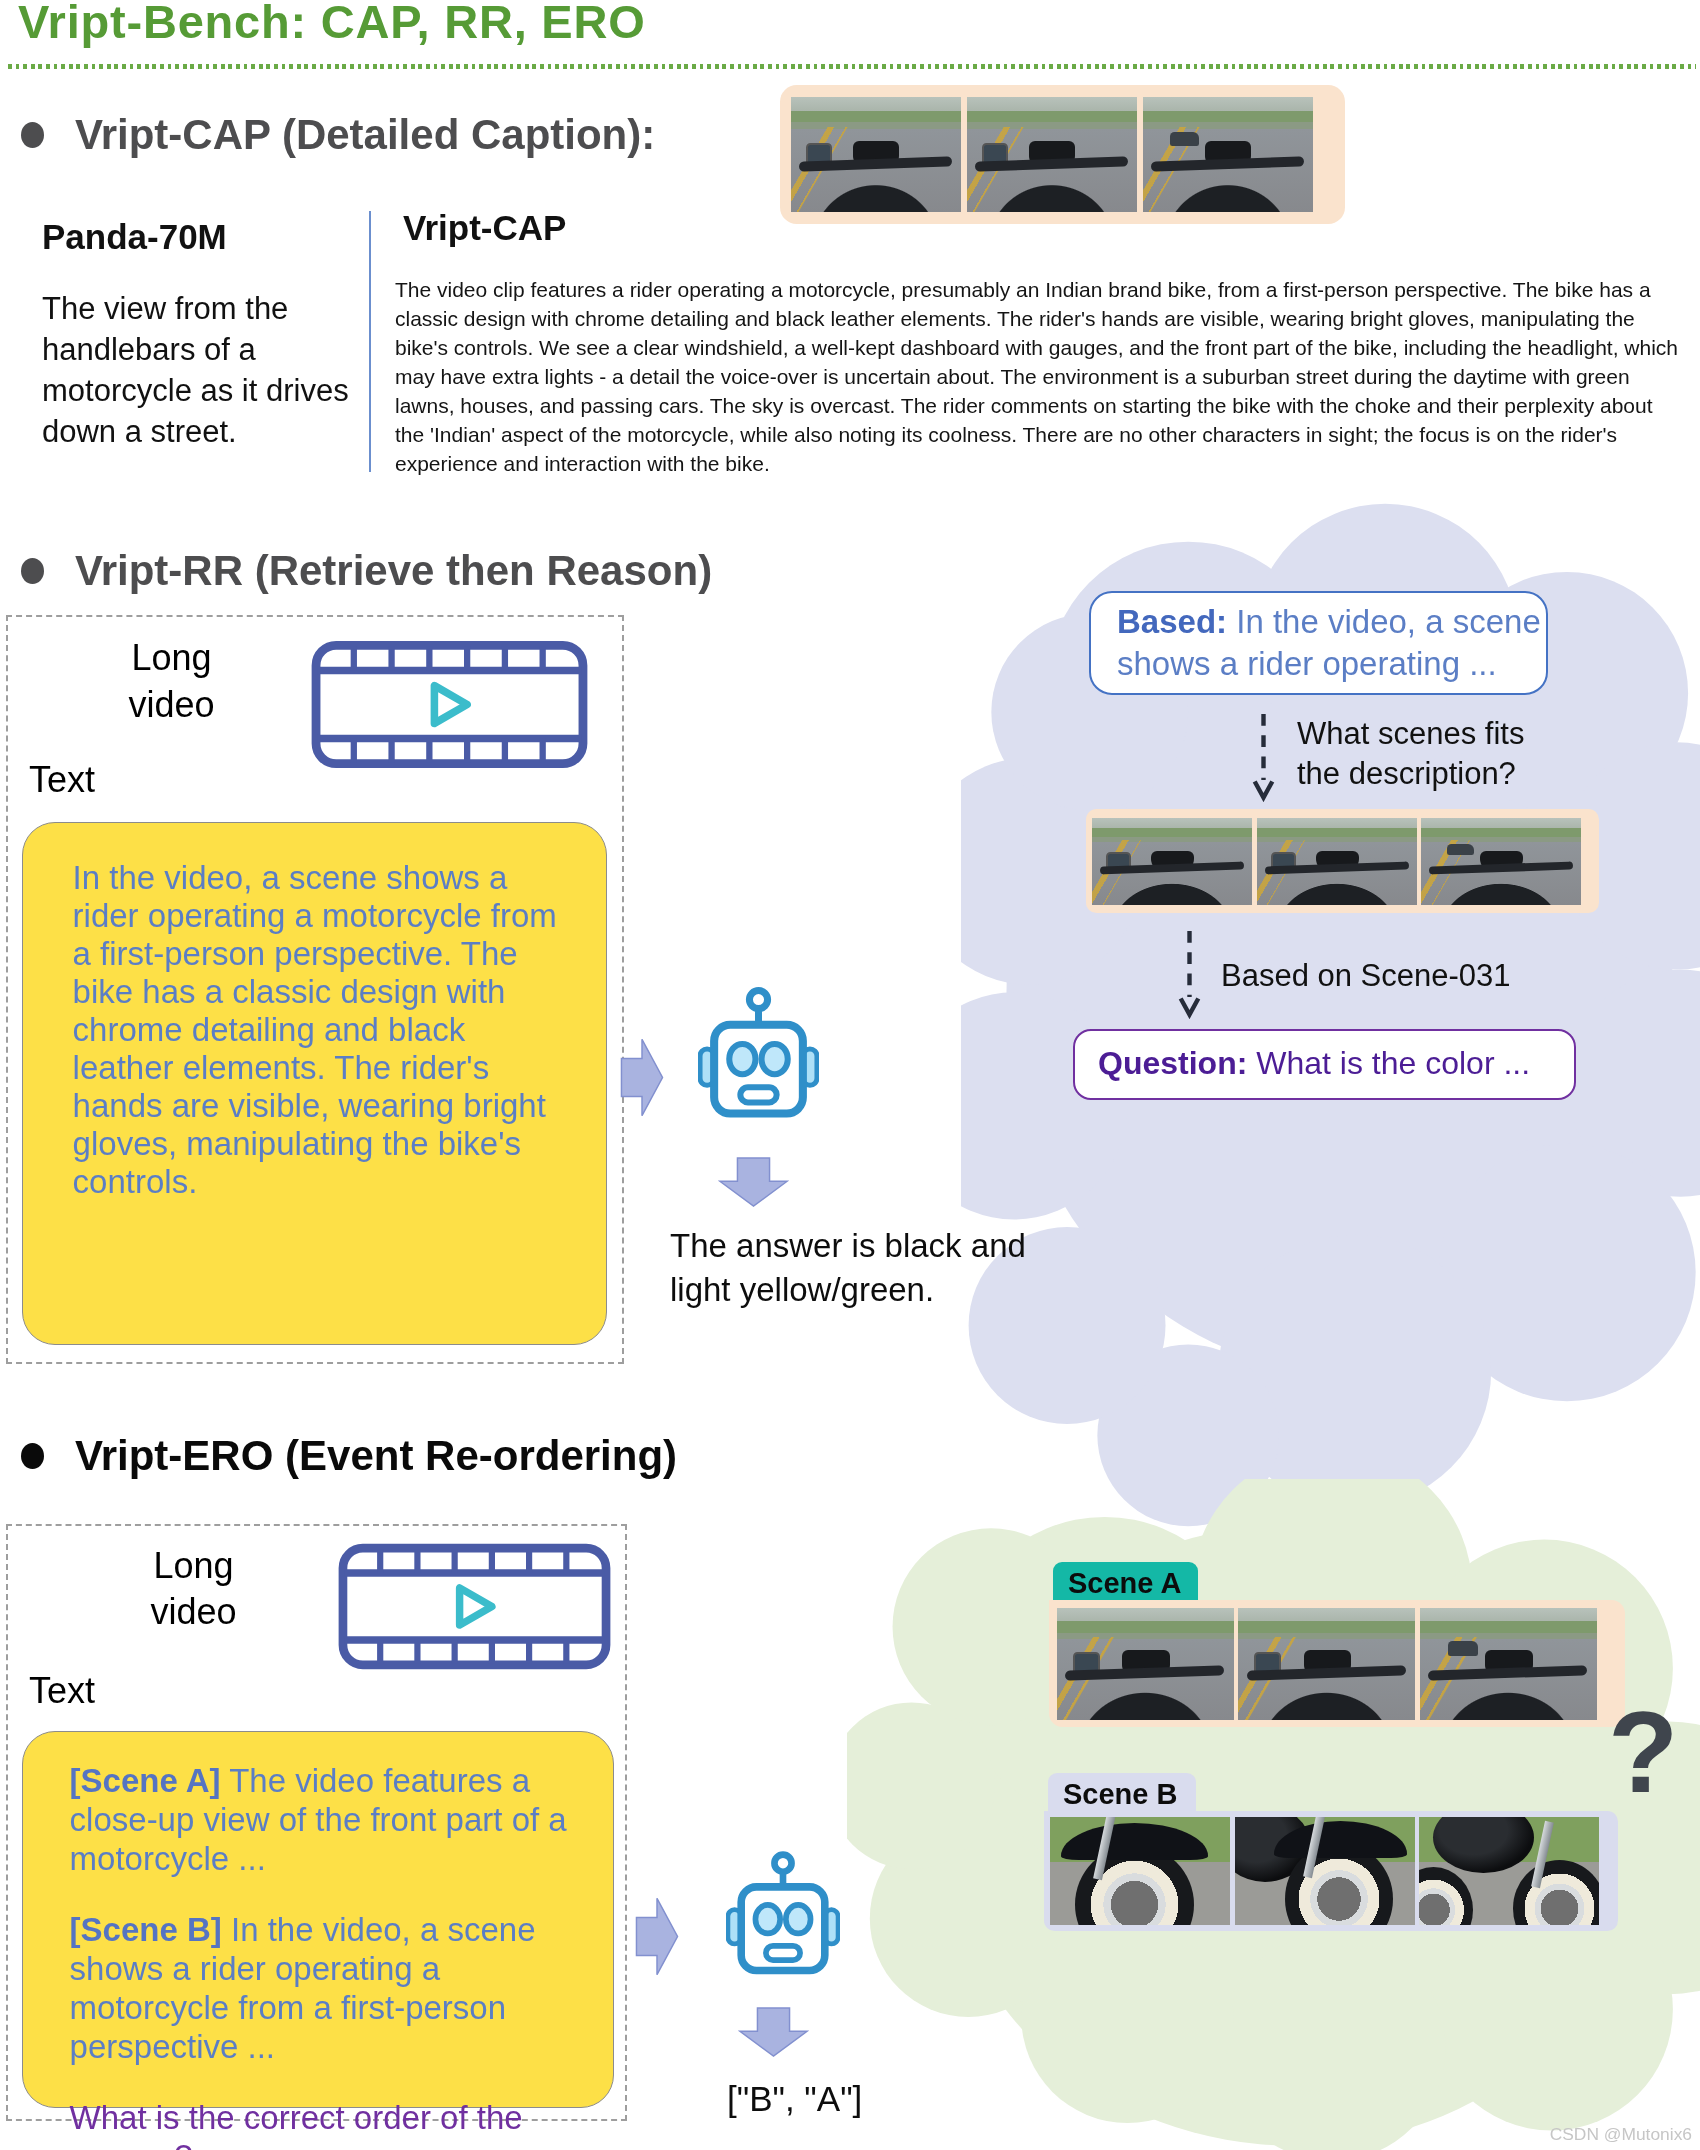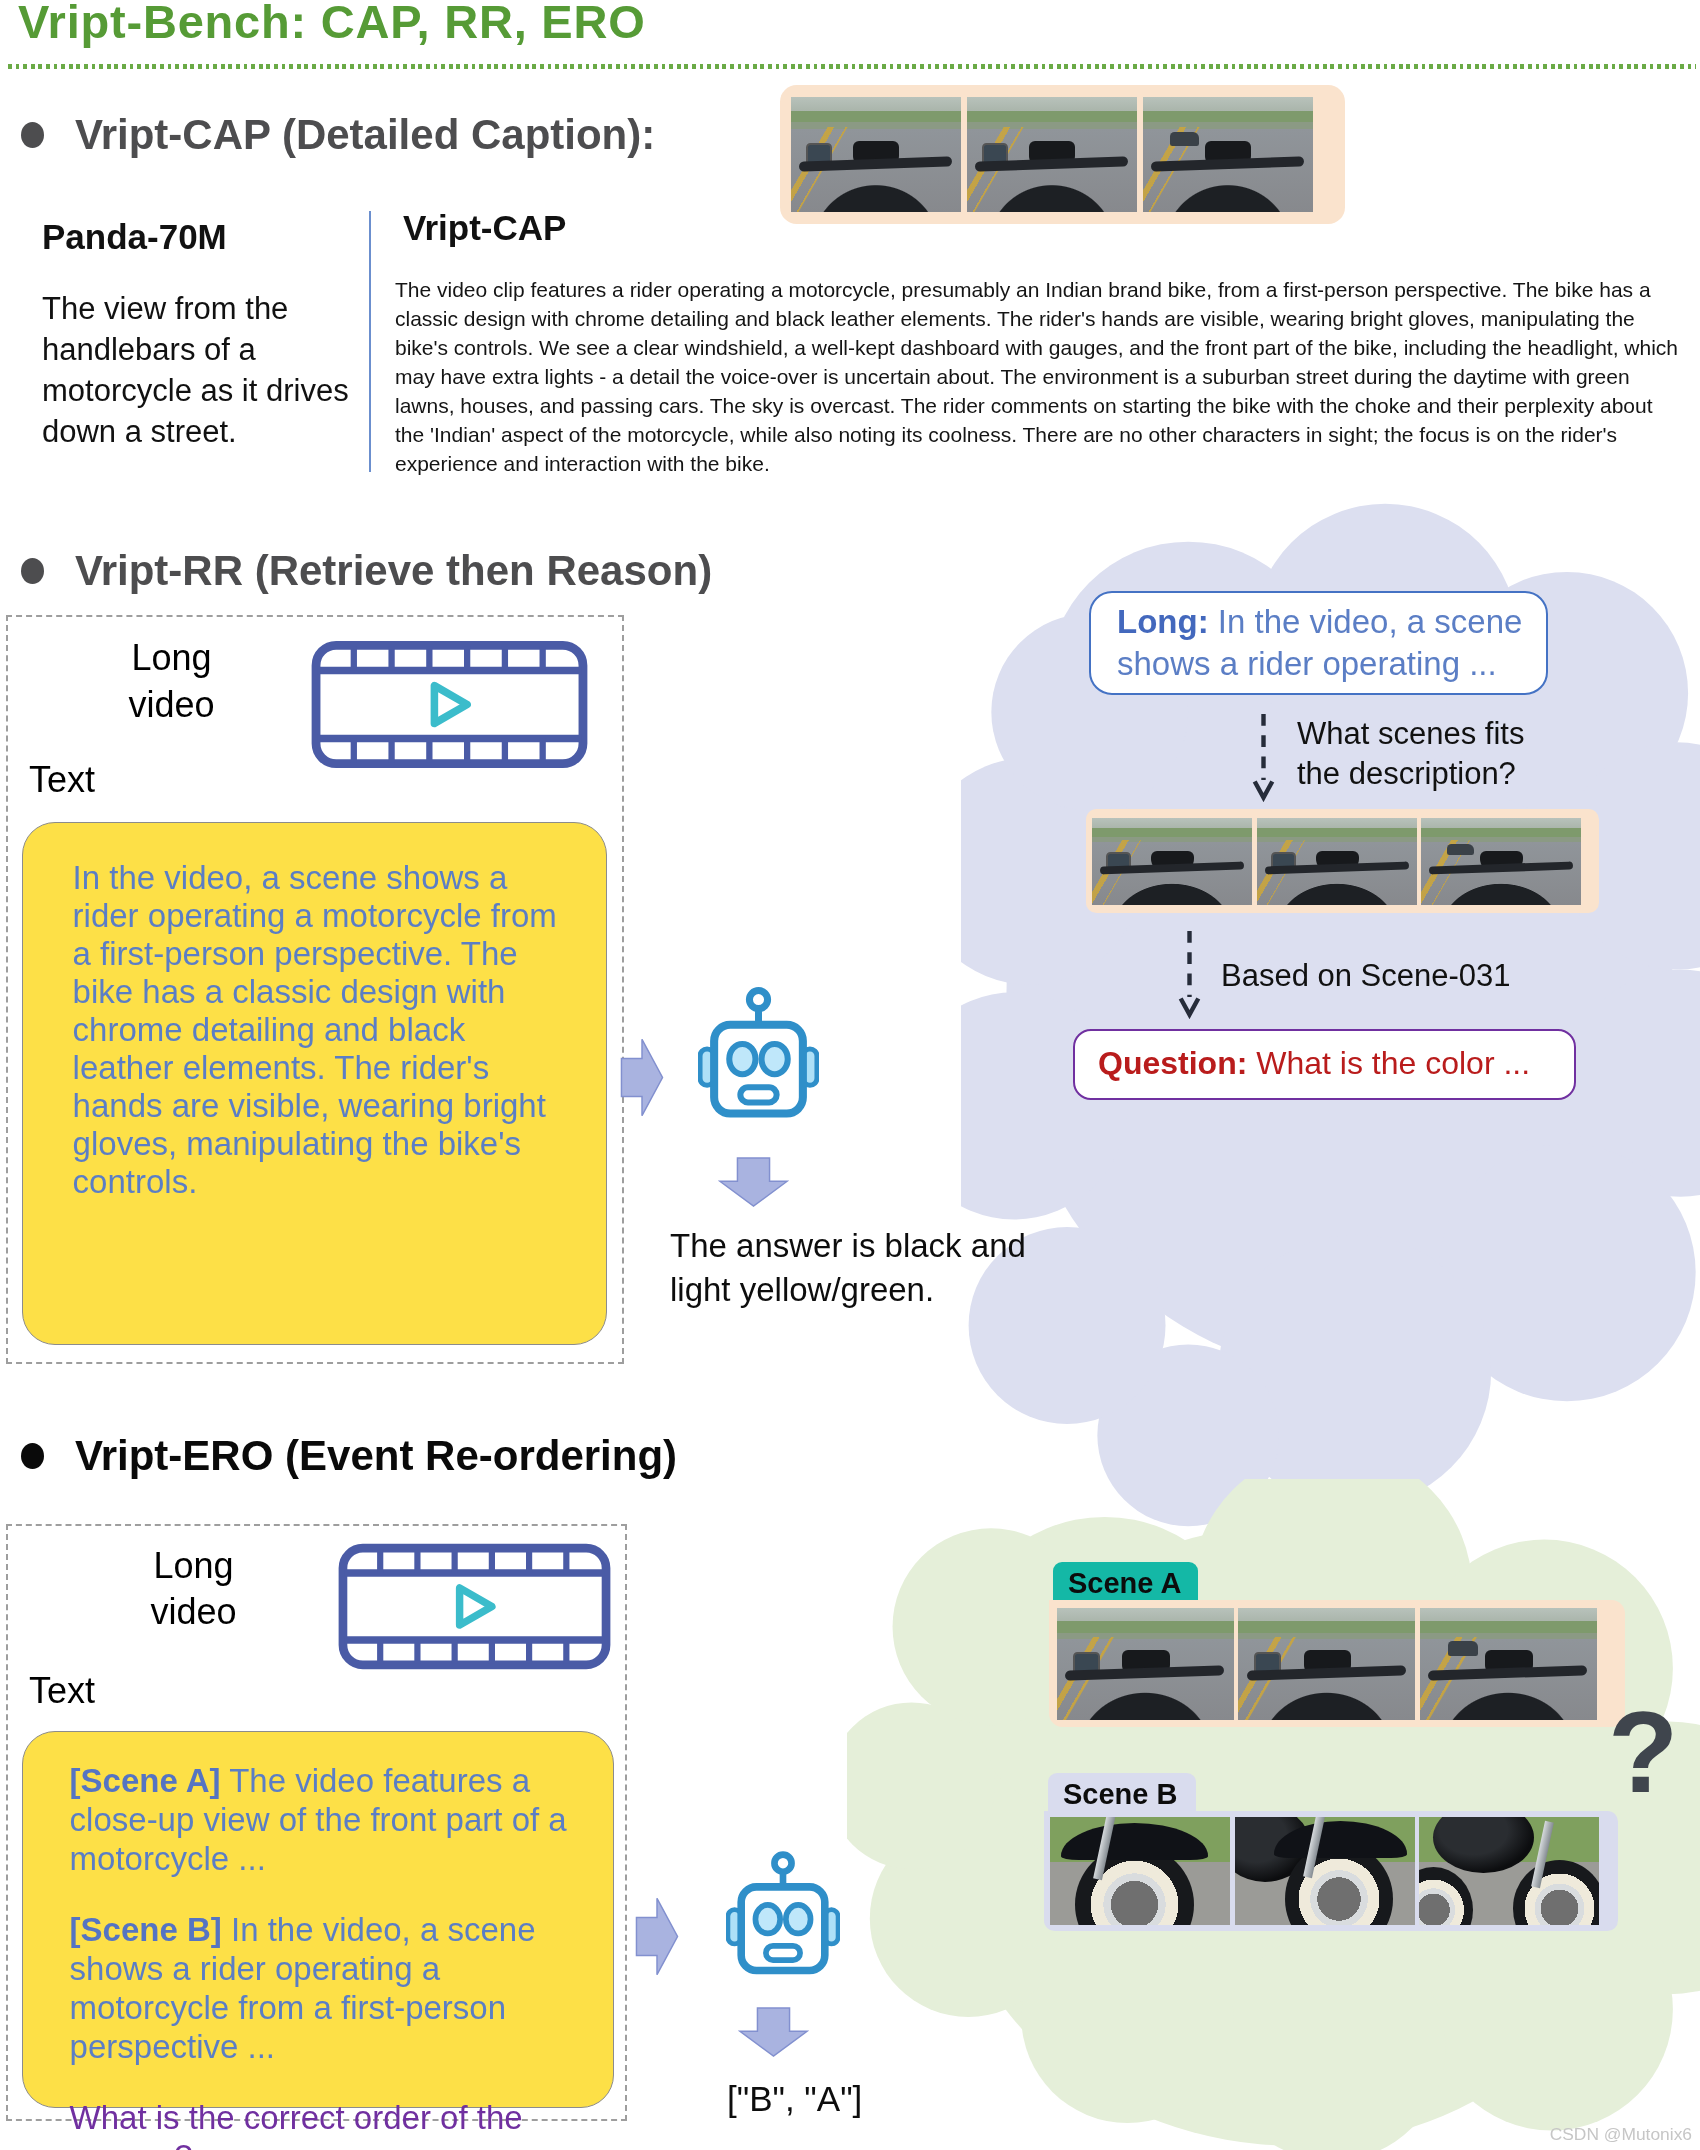--- a/index.html
+++ b/index.html
@@ -31,21 +31,21 @@
   .purple-text{color:#7030a0;font-size:33px;line-height:38px;}
 
   
   .cloud-svg{position:absolute;}
 
   
   .hint-box{position:absolute;background:#fff;border:2.3px solid #4472c4;border-radius:23px;
      padding:7.6px 0 0 26px;font-size:33px;line-height:42px;color:#5b7ec5;}
   .hint-box .lbl{font-weight:bold;color:#4368bd;}
   .q-box{position:absolute;background:#fff;border:2.3px solid #7030a0;border-radius:18px;
-     padding:0 0 0 23px;font-size:32px;line-height:64px;color:#b91c1c;white-space:nowrap;}
+     padding:0 0 0 23px;font-size:32px;line-height:64px;color:#4c1d95;white-space:nowrap;}
   .q-box .lbl{font-weight:bold;}
   .cloud-caption{position:absolute;font-size:31px;line-height:1.3;color:#111;}
 
   
   .strip{position:absolute;display:flex;align-items:center;}
   .strip.peach{background:#fae3cd;border-radius:16.7px;}
   .strip.lav{background:#d9dcee;border-radius:10.6px;}
   .scene-tab{position:absolute;font-weight:bold;font-size:29px;color:#0c0c0c;
      display:flex;align-items:center;padding-left:15px;border-radius:9px 9px 0 0;}
   .scene-tab.peach{background:#14b8a6;}
@@ -175,21 +175,21 @@
     <ellipse cx="44" cy="72" rx="13" ry="15" fill="#bfe7fa" stroke="#2f8fc9" stroke-width="6"></ellipse>
     <ellipse cx="76" cy="72" rx="13" ry="15" fill="#bfe7fa" stroke="#2f8fc9" stroke-width="6"></ellipse>
     <rect x="42" y="100" width="36" height="15" rx="7.5" fill="#fff" stroke="#2f8fc9" stroke-width="6"></rect>
   </svg>
   <svg class="icon-abs" style="left:717px;top:1156px;" width="73" height="52" viewBox="0 0 100 70">
     <polygon points="28,2 72,2 72,34 96,34 50,68 4,34 28,34" fill="#a9b3e0" stroke="#8290cf" stroke-width="2"></polygon>
   </svg>
   <div class="answer-text" style="left:670px;top:1224px;width:386px;">The answer is black and light yellow/green.</div>
 
   <div class="hint-box" style="left:1089px;top:591px;width:429px;height:92px;">
-    <span class="lbl">Long:</span><span> In the video, a scene shows a rider operating ...</span>
+    <span class="lbl">Based:</span><span> In the video, a scene shows a rider operating ...</span>
   </div>
   <svg class="icon-abs" style="left:1250px;top:711px;" width="27" height="91" viewBox="0 0 36 124">
     <line x1="18" y1="4" x2="18" y2="94" stroke="#262c3a" stroke-width="6" stroke-dasharray="16 13"></line>
     <polyline points="6,96 18,118 30,96" fill="none" stroke="#262c3a" stroke-width="6"></polyline>
   </svg>
   <div class="cloud-caption" style="left:1297px;top:714px;width:258px;">What scenes fits the description?</div>
 
   <div class="strip peach" style="left:1086px;top:809px;width:501px;height:104px;padding:0 6px;gap:4.5px;border-radius:10.6px;">
     <div class="frame photo-pov" style="width:160px;height:87px;">
         <i class="mirror"></i>

